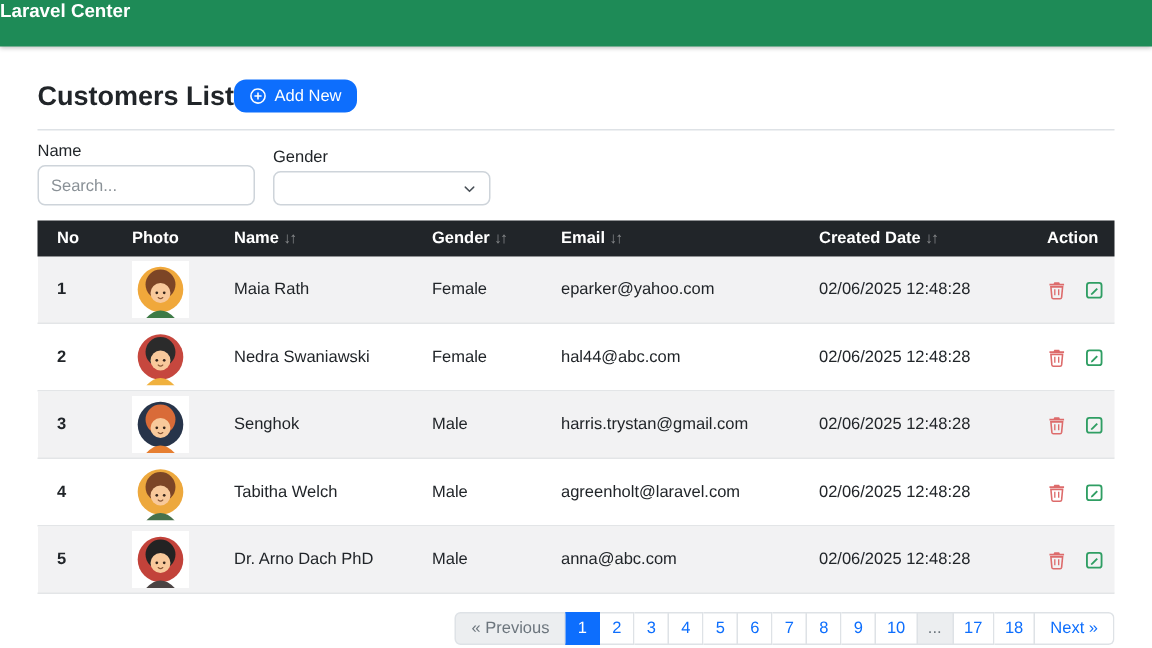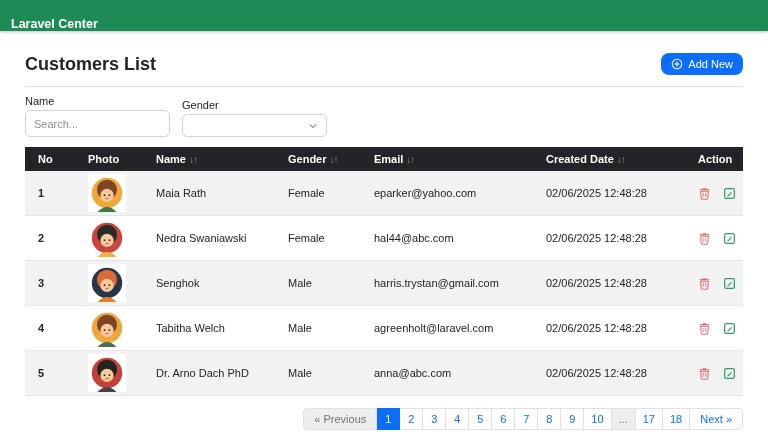--- a/index.html
+++ b/index.html
@@ -8,34 +8,33 @@
     font-family: "Liberation Sans", "DejaVu Sans", sans-serif;
     background: #ffffff;
     color: #212529;
     font-size: 11px;
   }
   
   .navbar {
     height: 31px;
     background: #1e8b57;
     display: flex;
-    align-items: flex-end;
-    padding: 0 11px;
+    align-items: flex-start;
+    padding: 0 0;
     box-shadow: 0 1px 3px rgba(0,0,0,.25);
     position: relative;
     z-index: 5;
   }
   .brand { color: #ffffff; font-weight: bold; font-size: 12.5px; }
 
   
   .content { padding: 0 25px; }
   .page-header {
     margin-top: 22px;
     display: flex;
-    justify-content: space-between;
     align-items: center;
   }
   .page-title { font-size: 18px; font-weight: 600; color: #212529; }
   .divider {
     border: none;
     border-top: 1px solid #dee2e6;
     margin: 11px 0 8px 0;
   }
 
   

